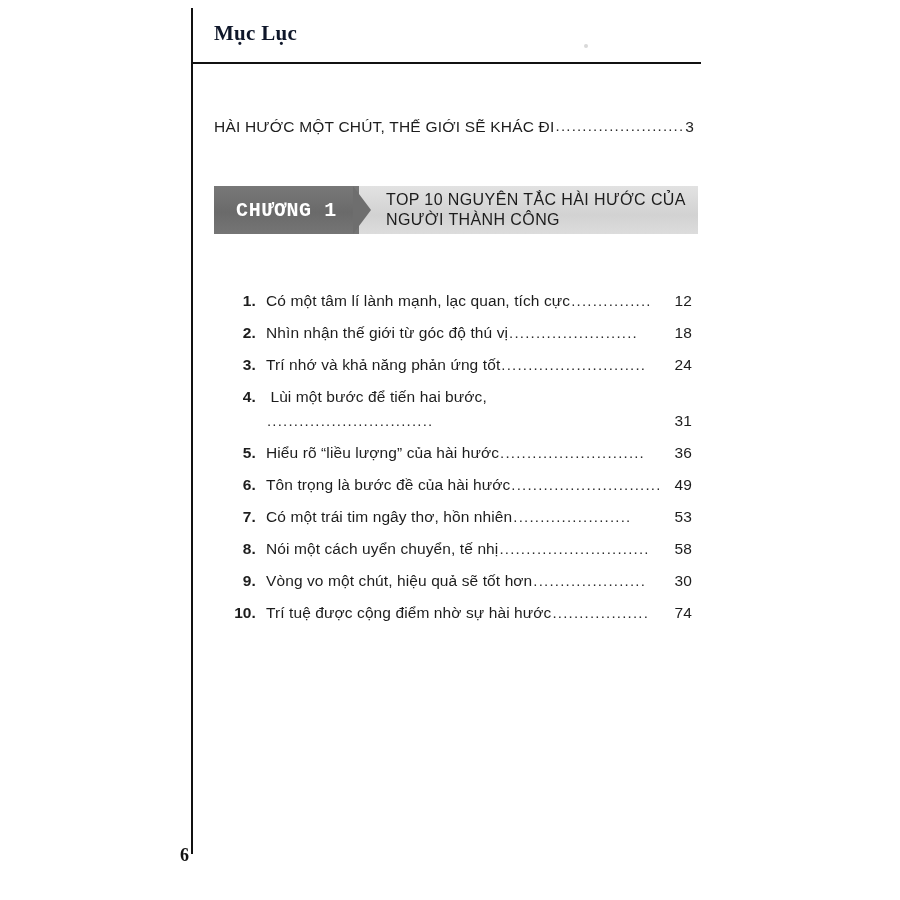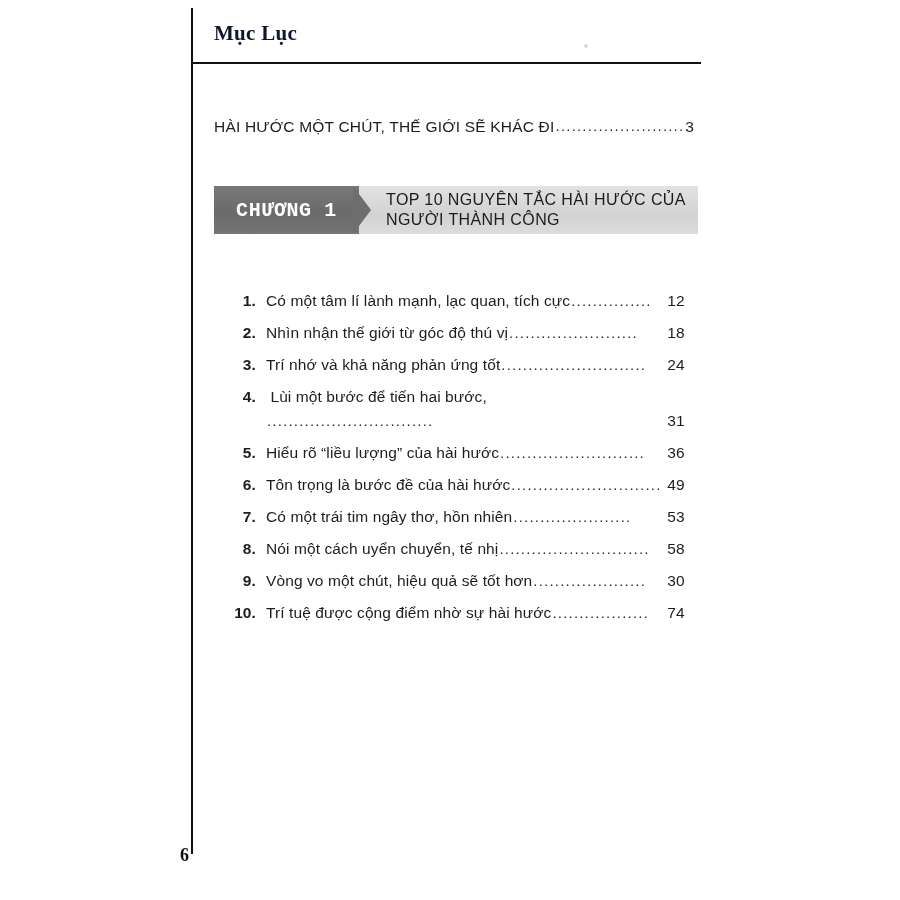--- a/index.html
+++ b/index.html
@@ -194,21 +194,21 @@
     display: flex;
     align-items: baseline;
     min-width: 0;
   }
   .toc-title {
     white-space: nowrap;
   }
   .toc-page {
     width: 32px;
     flex: 0 0 32px;
-    text-align: center;
+    text-align: right;
     white-space: nowrap;
   }
   
   .toc-item.two-line {
     flex-wrap: wrap;
     flex-direction: column;
   }
   .toc-item.two-line .line1 {
     width: 100%;
     display: block;

